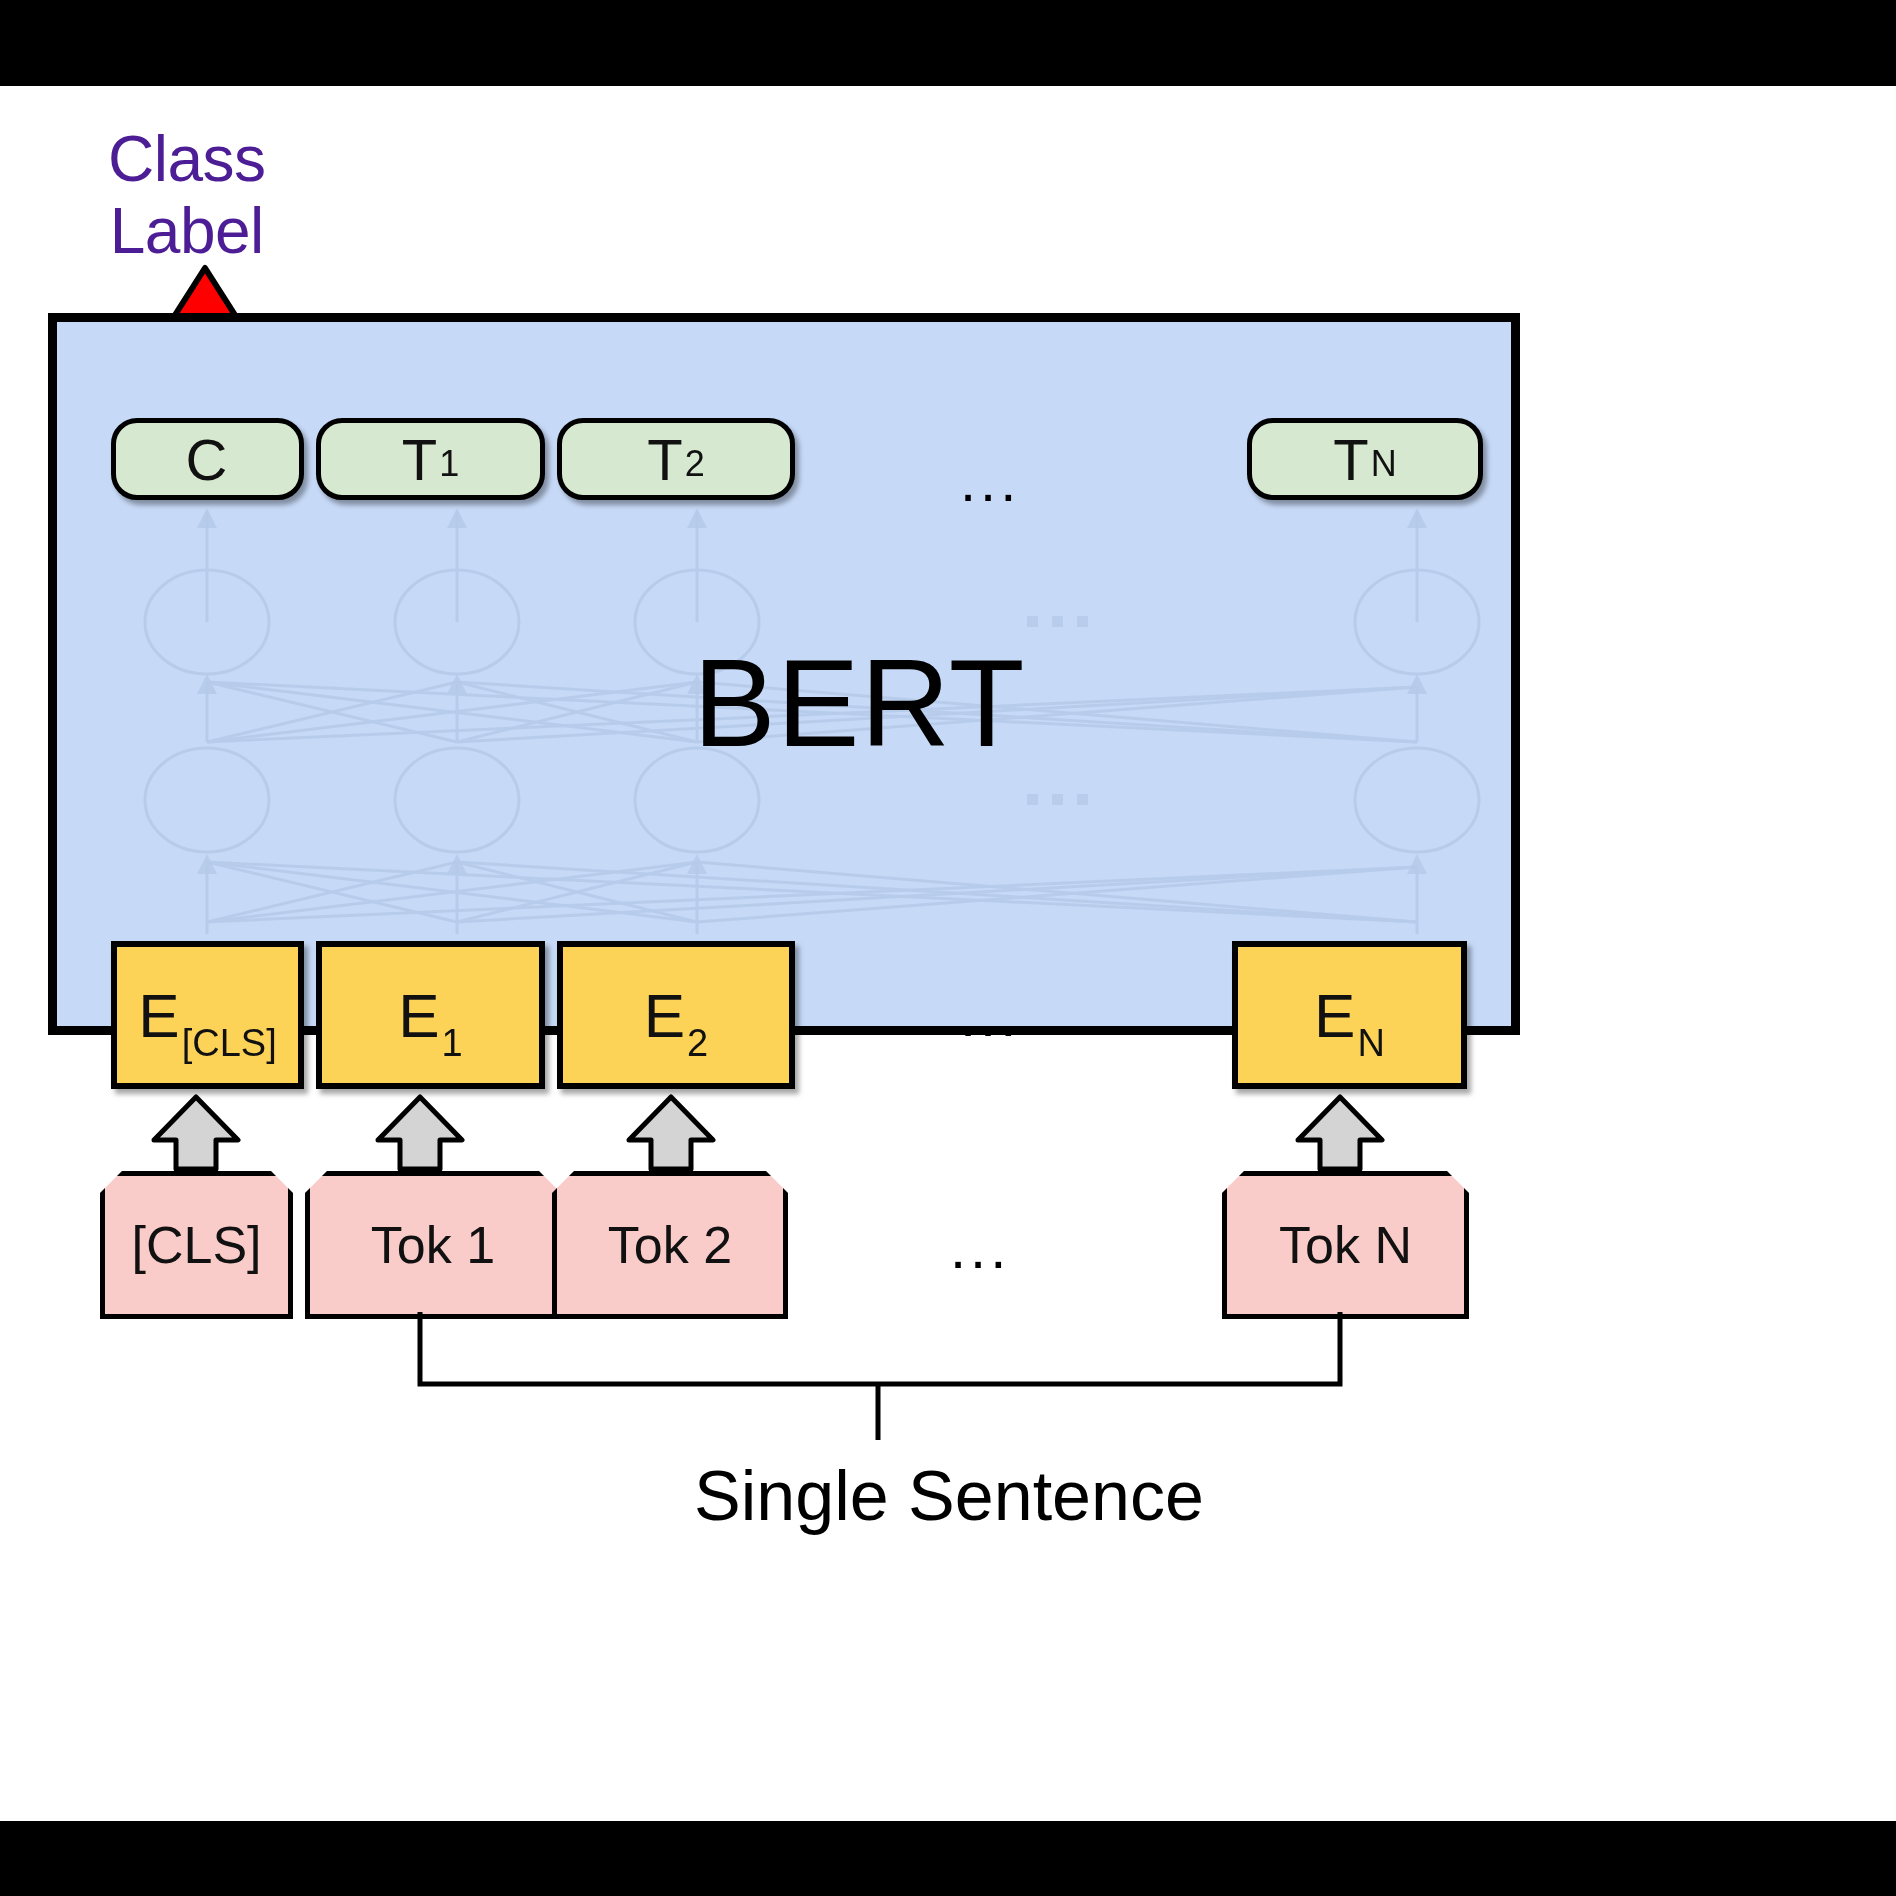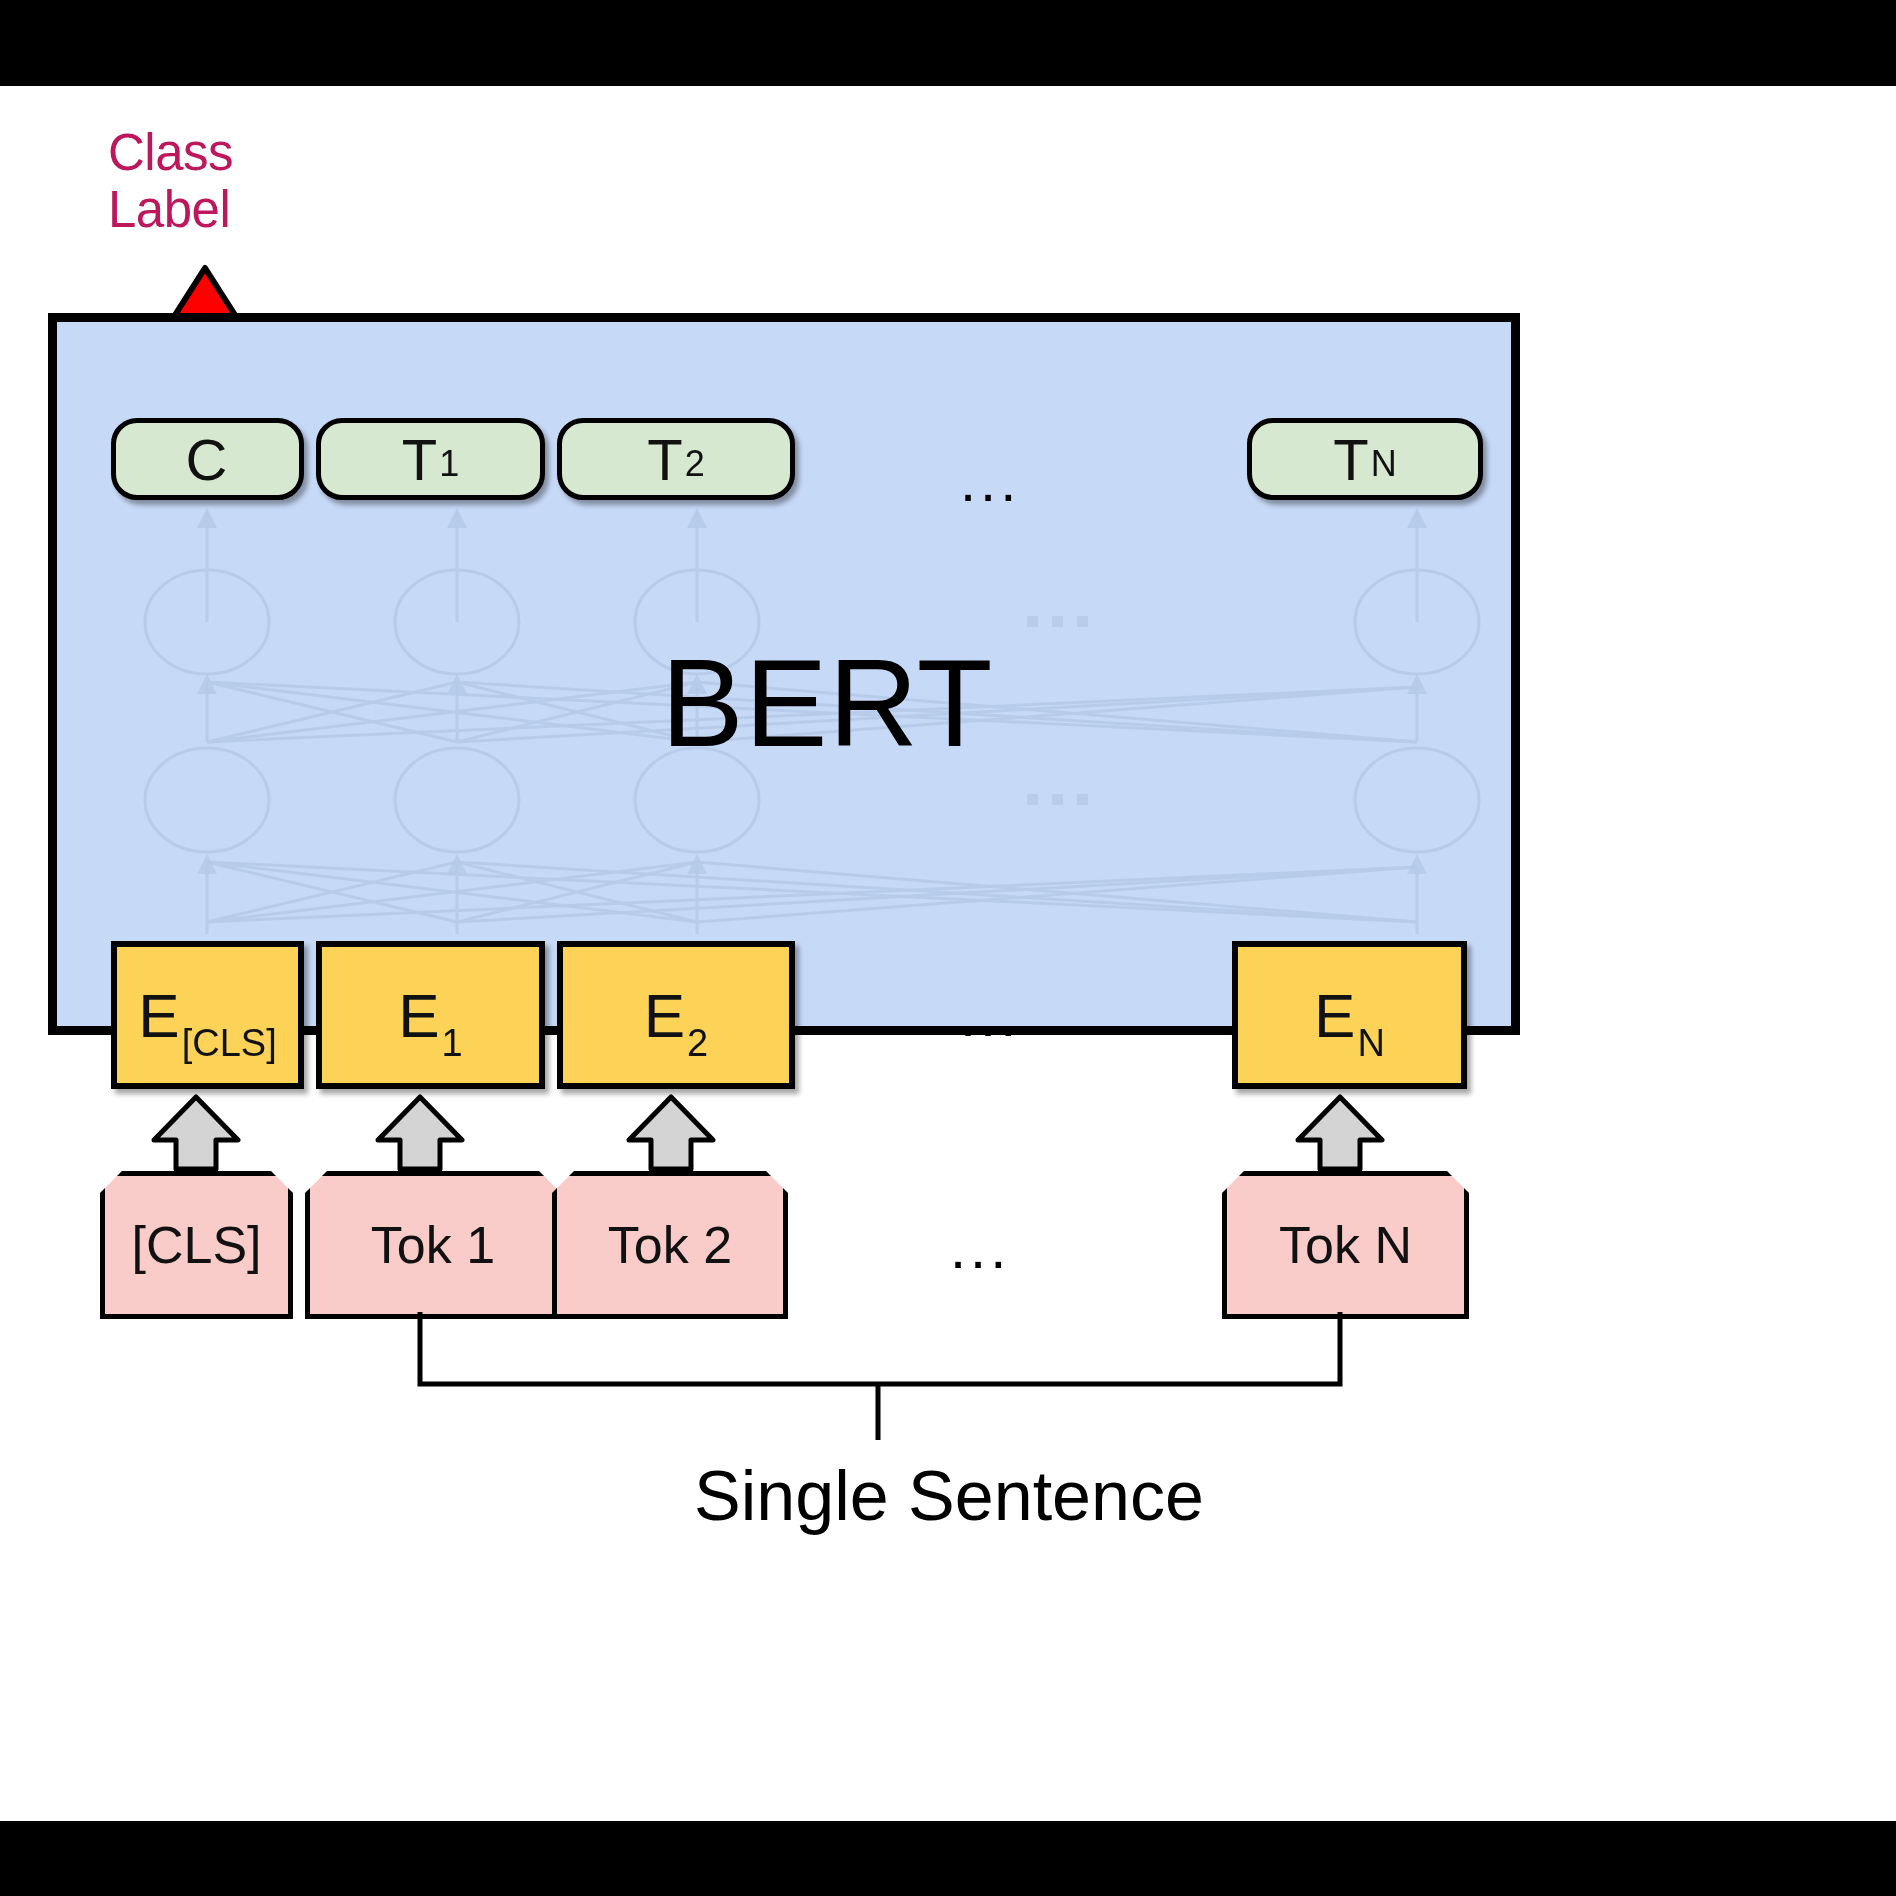--- a/index.html
+++ b/index.html
@@ -7,30 +7,30 @@
   #stage{position:relative;width:1896px;height:1896px;background:#000;}
 
   
   #canvas{position:absolute;left:0;top:86px;width:1896px;height:1735px;background:#fff;}
 
   .lbar{position:absolute;left:0;width:1896px;background:#000;}
   #lbar-top{top:0;height:86px;}
   #lbar-bot{top:1821px;height:75px;}
 
   
-  #class-label{position:absolute;left:108px;top:38px;font-size:51px;line-height:1.12;
-    color:#be185d;white-space:pre-line;letter-spacing:-0.5px;}
+  #class-label{position:absolute;left:108px;top:38px;font-size:64px;line-height:1.12;
+    color:#4c1d95;white-space:pre-line;letter-spacing:-0.5px;text-align:center;}
 
   
   #red-arrow{position:absolute;left:164px;top:178px;width:82px;height:152px;}
 
   
   #bert-box{position:absolute;left:48px;top:227px;width:1472px;height:722px;
     background:#c6d9f7;border:9px solid #000;box-sizing:border-box;}
-  #bert-title{position:absolute;left:604px;top:310px;font-size:124px;color:#000;
+  #bert-title{position:absolute;left:636px;top:310px;font-size:124px;color:#000;
     letter-spacing:1px;font-weight:400;}
 
   
   #net{position:absolute;left:0;top:0;width:1472px;height:722px;opacity:.30;}
 
   
   .tbox{position:absolute;top:96px;height:82px;background:#d7e8d0;
     border:5px solid #000;border-radius:26px;box-sizing:border-box;
     display:flex;align-items:center;justify-content:center;
     font-size:58px;color:#111;box-shadow:4px 5px 5px rgba(0,0,0,.35);}

